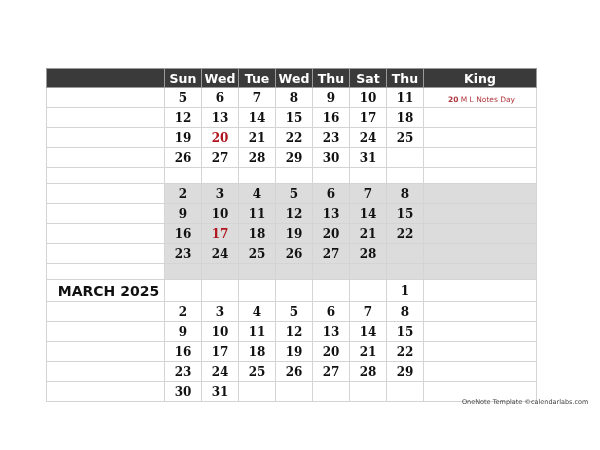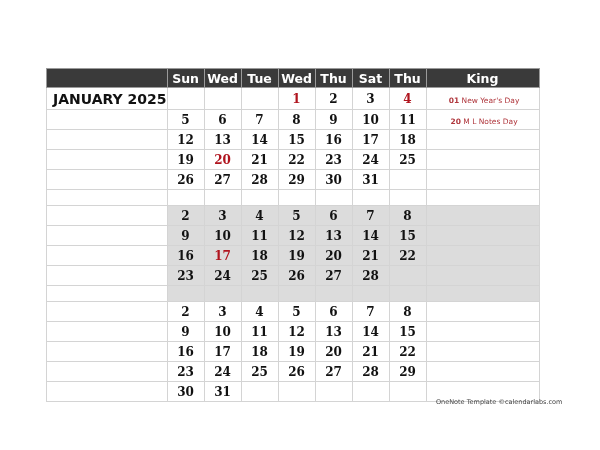--- a/index.html
+++ b/index.html
@@ -19,21 +19,21 @@
   td.label.center { text-align:center; }
   td.day { font-family:"DejaVu Serif", serif; font-weight:bold; font-size:12px; color:#111; }
   td.day.hol { color:#b0141e; }
   td.notes { text-align:left; font-size:7.5px; color:#b0383e; padding-left:3px !important;
              vertical-align:top; padding-top:3px !important; }
   td.notes b { font-weight:bold; }
   tr.title td { height:18px; }
   tr.wk td { height:16px; }
   tr.sp td { height:15px; }
   .gray td.g { background:#dcdcdc; }
-  #footer { position:absolute; left:436px; top:398px; font-size:6.5px; color:#444; }
+  #footer { position:absolute; left:462px; top:398px; font-size:6.5px; color:#444; }
 </style>
 </head>
 <body>
 
 <table id="cal">
   <colgroup>
     <col class="c-label">
       <col class="c-day">
       <col class="c-day">
       <col class="c-day">
@@ -50,31 +50,20 @@
       <th>Wed</th>
       <th>Tue</th>
       <th>Wed</th>
       <th>Thu</th>
       <th>Sat</th>
       <th>Thu</th>
       <th>King</th>
     </tr>
   </thead>
   <tbody id="cal-body">
-      <tr class="title">
-        <td class="label">JANUARY 2025</td>
-        <td class="day g"></td>
-        <td class="day g"></td>
-        <td class="day g"></td>
-        <td class="day g hol">1</td>
-        <td class="day g">2</td>
-        <td class="day g">3</td>
-        <td class="day g hol">4</td>
-        <td class="notes g"><b>01</b> <span>New Year's Day</span></td>
-      </tr>
       <tr class="wk">
         <td class="label"></td>
         <td class="day g">5</td>
         <td class="day g">6</td>
         <td class="day g">7</td>
         <td class="day g">8</td>
         <td class="day g">9</td>
         <td class="day g">10</td>
         <td class="day g">11</td>
         <td class="notes g"><b>20</b> <span>M L Notes Day</span></td>
@@ -171,20 +160,31 @@
         <td></td>
         <td class="g"></td>
         <td class="g"></td>
         <td class="g"></td>
         <td class="g"></td>
         <td class="g"></td>
         <td class="g"></td>
         <td class="g"></td>
         <td class="g"></td>
       </tr>
+      <tr class="title">
+        <td class="label center">MARCH 2025</td>
+        <td class="day g"></td>
+        <td class="day g"></td>
+        <td class="day g"></td>
+        <td class="day g"></td>
+        <td class="day g"></td>
+        <td class="day g"></td>
+        <td class="day g">1</td>
+        <td class="notes g"></td>
+      </tr>
       <tr class="wk">
         <td class="label center"></td>
         <td class="day g">2</td>
         <td class="day g">3</td>
         <td class="day g">4</td>
         <td class="day g">5</td>
         <td class="day g">6</td>
         <td class="day g">7</td>
         <td class="day g">8</td>
         <td class="notes g"></td>

